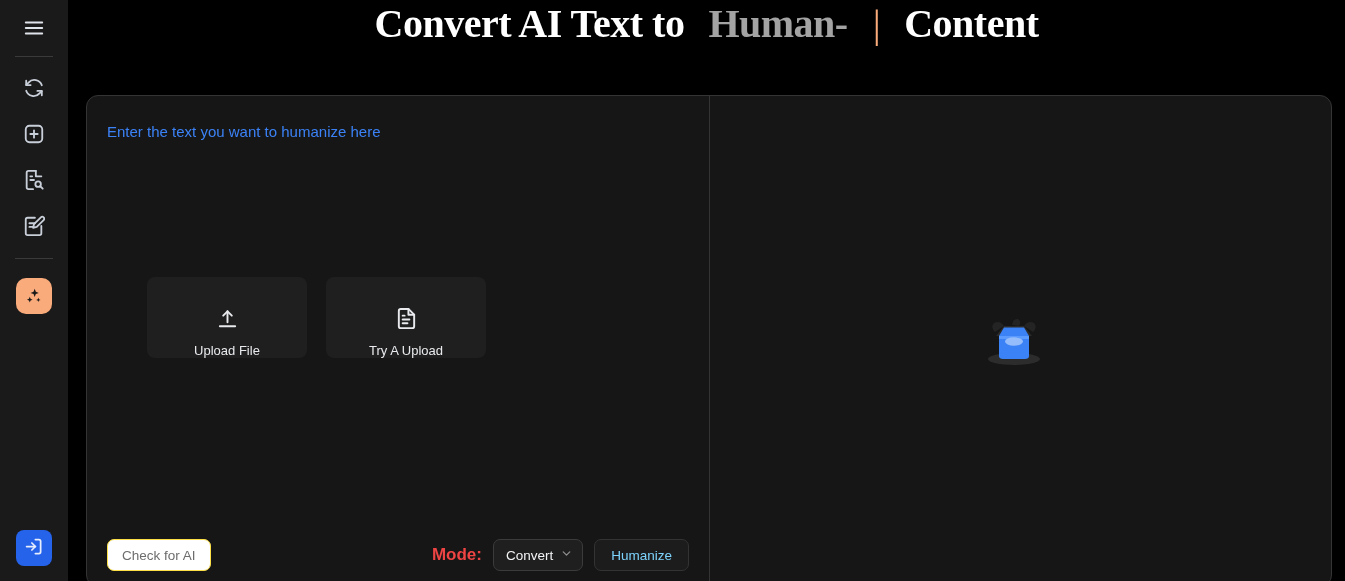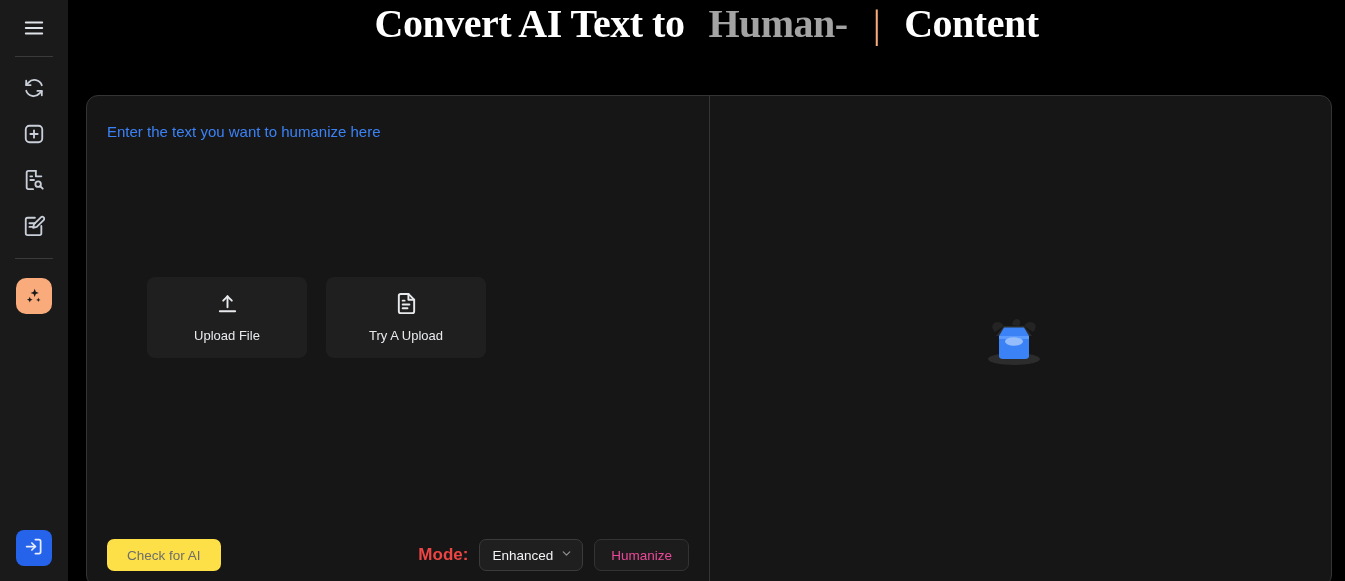--- a/index.html
+++ b/index.html
@@ -150,21 +150,21 @@
   }
 
   .quick-card {
     width: 160px;
     height: 81px;
     background: #1f1f1f;
     border-radius: 8px;
     display: flex;
     flex-direction: column;
     align-items: center;
-    justify-content: center;
+    justify-content: flex-end;
     gap: 9px;
     cursor: pointer;
   }
   .quick-card .qc-label {
     font-size: 13px;
     color: #e8eaed;
   }
 
   
   #toolbar {
@@ -173,22 +173,22 @@
     align-items: center;
     padding: 0 20px 0 20px;
     position: relative;
   }
 
   #check-ai-btn {
     height: 32px;
     padding: 0 14px;
     display: flex;
     align-items: center;
-    background: #fde047;
-    border: 6px solid #fde047;
+    background: #ffffff;
+    border: 1px solid #fde047;
     border-radius: 7px;
     color: #6d6d6d;
     font-size: 13.5px;
     cursor: default;
   }
 
   #mode-group {
     position: absolute;
     right: 20px;
     display: flex;
@@ -217,21 +217,21 @@
   }
 
   #humanize-btn {
     height: 32px;
     padding: 0 16px;
     display: flex;
     align-items: center;
     background: #1c1c1c;
     border: 1px solid #333333;
     border-radius: 7px;
-    color: #ec4899;
+    color: #7dd3fc;
     font-size: 13.5px;
     cursor: default;
   }
 
   
   #empty-illustration {
     position: absolute;
     left: 272px;
     top: 218px;
     width: 64px;
@@ -375,21 +375,21 @@
       </div>
 
       <div id="toolbar">
 
         <div id="check-ai-btn">Check for AI</div>
 
         <div id="mode-group">
           <span id="mode-label">Mode:</span>
 
           <div id="mode-select">
-            <span>Enhanced</span>
+            <span>Convert</span>
             <span>
               <svg width="13" height="13" viewBox="0 0 24 24" fill="none" stroke="#8e8e8e" stroke-width="2.4" stroke-linecap="round" stroke-linejoin="round">
                 <polyline points="6 9 12 15 18 9"></polyline>
               </svg>
             </span>
           </div>
 
           <div id="humanize-btn">Humanize</div>
         </div>
 

